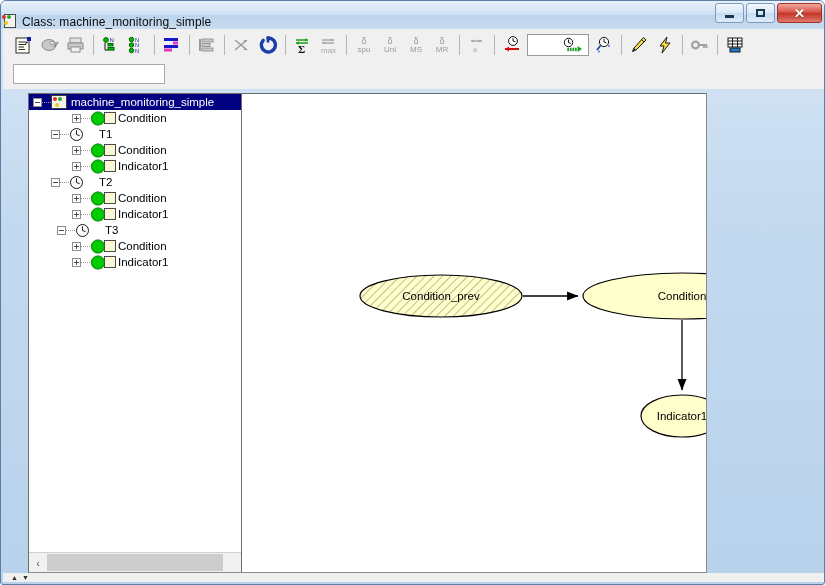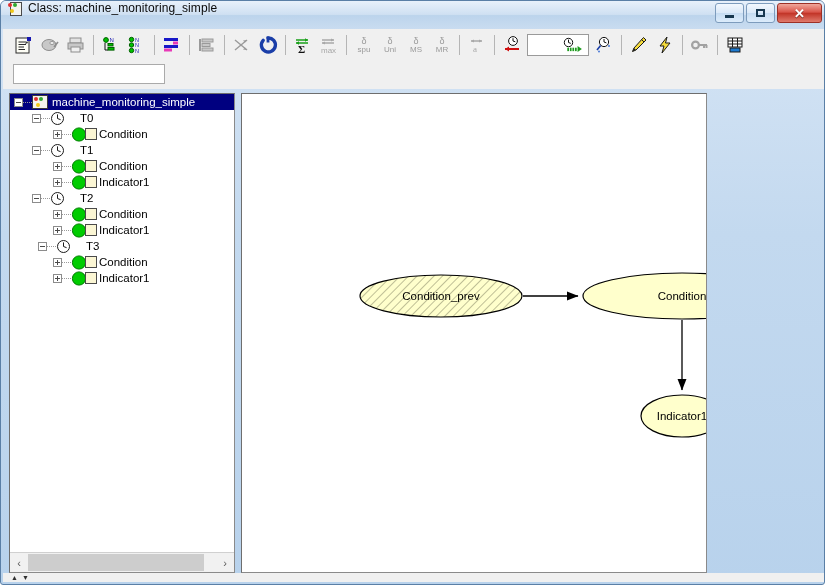--- a/index.html
+++ b/index.html
@@ -17,22 +17,21 @@
     background: linear-gradient(to bottom, #d6e5f5 0%, #c3d9ef 40%, #b8d2ec 100%);
     border: 1px solid #5a7fa6;
     border-radius: 6px 6px 3px 3px;
     overflow: hidden;
   }
 
   
   #titlebar {
     position: absolute; left: 0; top: 0;
     width: 825px; height: 28px;
-    display: flex; align-items: flex-start;
-    padding-left: 6px;
+    display: flex; align-items: flex-end;
     background: linear-gradient(to bottom, #e8f1fb 0%, #cfe0f2 48%, #bcd4ec 52%, #c9dcf0 100%);
   }
   #app-icon {
     width: 16px; height: 16px; position: relative;
     margin-right: 5px; flex: 0 0 auto;
   }
   #app-icon .pg {
     position: absolute; left: 3px; top: 1px;
     width: 12px; height: 14px;
     background: #f4f4ee; border: 1px solid #4a4a4a;
@@ -120,21 +119,21 @@
     border: 1px solid #aaaaaa;
     background: #ffffff;
     font-family: "Liberation Sans", sans-serif;
     font-size: 11px;
     padding: 0 3px;
     outline: none;
   }
 
   
   #tree-panel {
-    position: absolute; left: 8px; top: 92px;
+    position: absolute; left: 27px; top: 92px;
     width: 226px; height: 480px;
     background: #ffffff;
     border: 1px solid #8a8a8a;
     border-top-color: #6e6e6e; border-left-color: #6e6e6e;
     overflow: hidden;
   }
   #tree-scroll {
     position: absolute; left: 0; top: 0;
     width: 224px; height: 458px;
     overflow: hidden;
@@ -501,29 +500,20 @@
         <div class="exp"></div>
         <div class="dotline"></div>
         <div class="ico-root">
           <i class="a"></i>
             <i class="b"></i>
             <i class="c"></i>
         </div>
         <span class="tlabel">machine_monitoring_simple</span>
       </div>
 
-      <div class="trow" style="padding-left:22px;">
-        <div class="exp"></div>
-        <div class="dotline"></div>
-        <svg class="ico-clock" viewBox="0 0 15 15">
-          <circle cx="7.5" cy="7.5" r="6" fill="#ffffff" stroke="#1a1a1a"></circle>
-          <path d="M7.5 3.4 L7.5 7.5 L10.6 8.7" stroke="#1a1a1a" fill="none"></path>
-        </svg>
-        <span class="tlabel" style="padding-left:12px;">T0</span>
-      </div>
       <div class="trow" style="padding-left:43px;">
         <div class="exp plus"></div>
         <div class="dotline"></div>
         <svg class="ico-green" viewBox="0 0 16 15">
           <circle cx="8" cy="7.5" r="6.6" fill="#00cc00" stroke="#007a00"></circle>
         </svg>
         <div class="ico-sq"></div>
         <span class="tlabel">Condition</span>
       </div>
 

